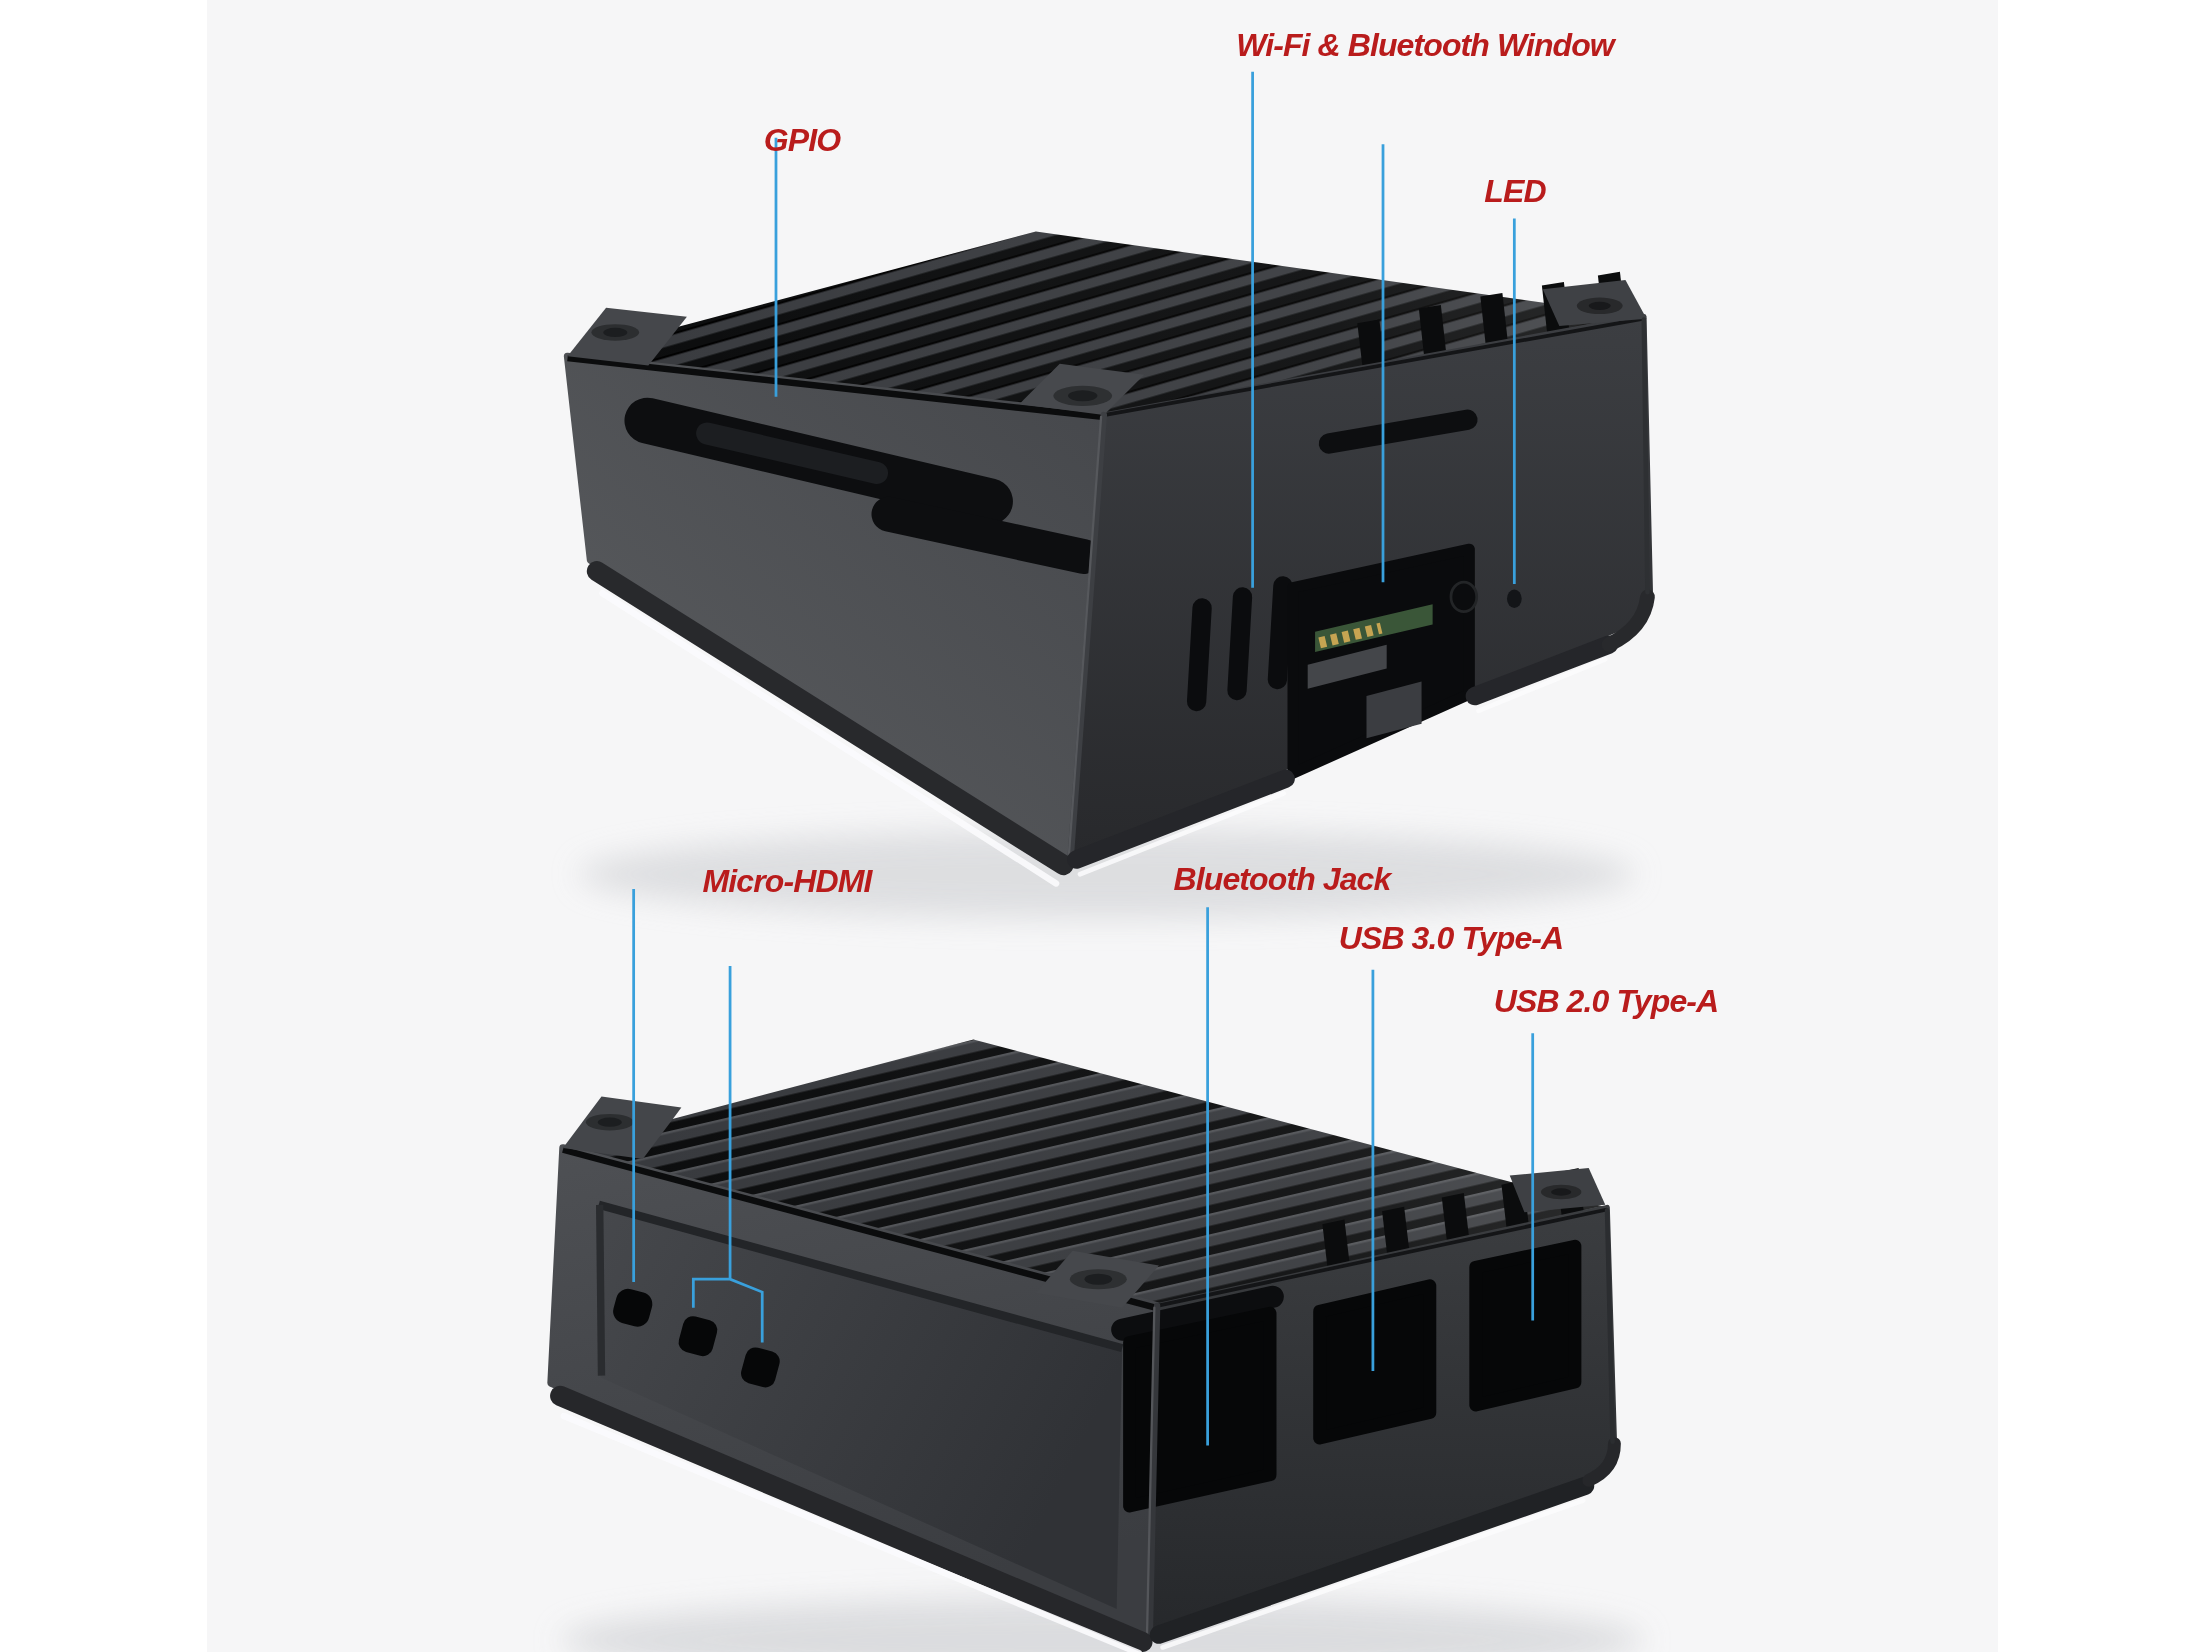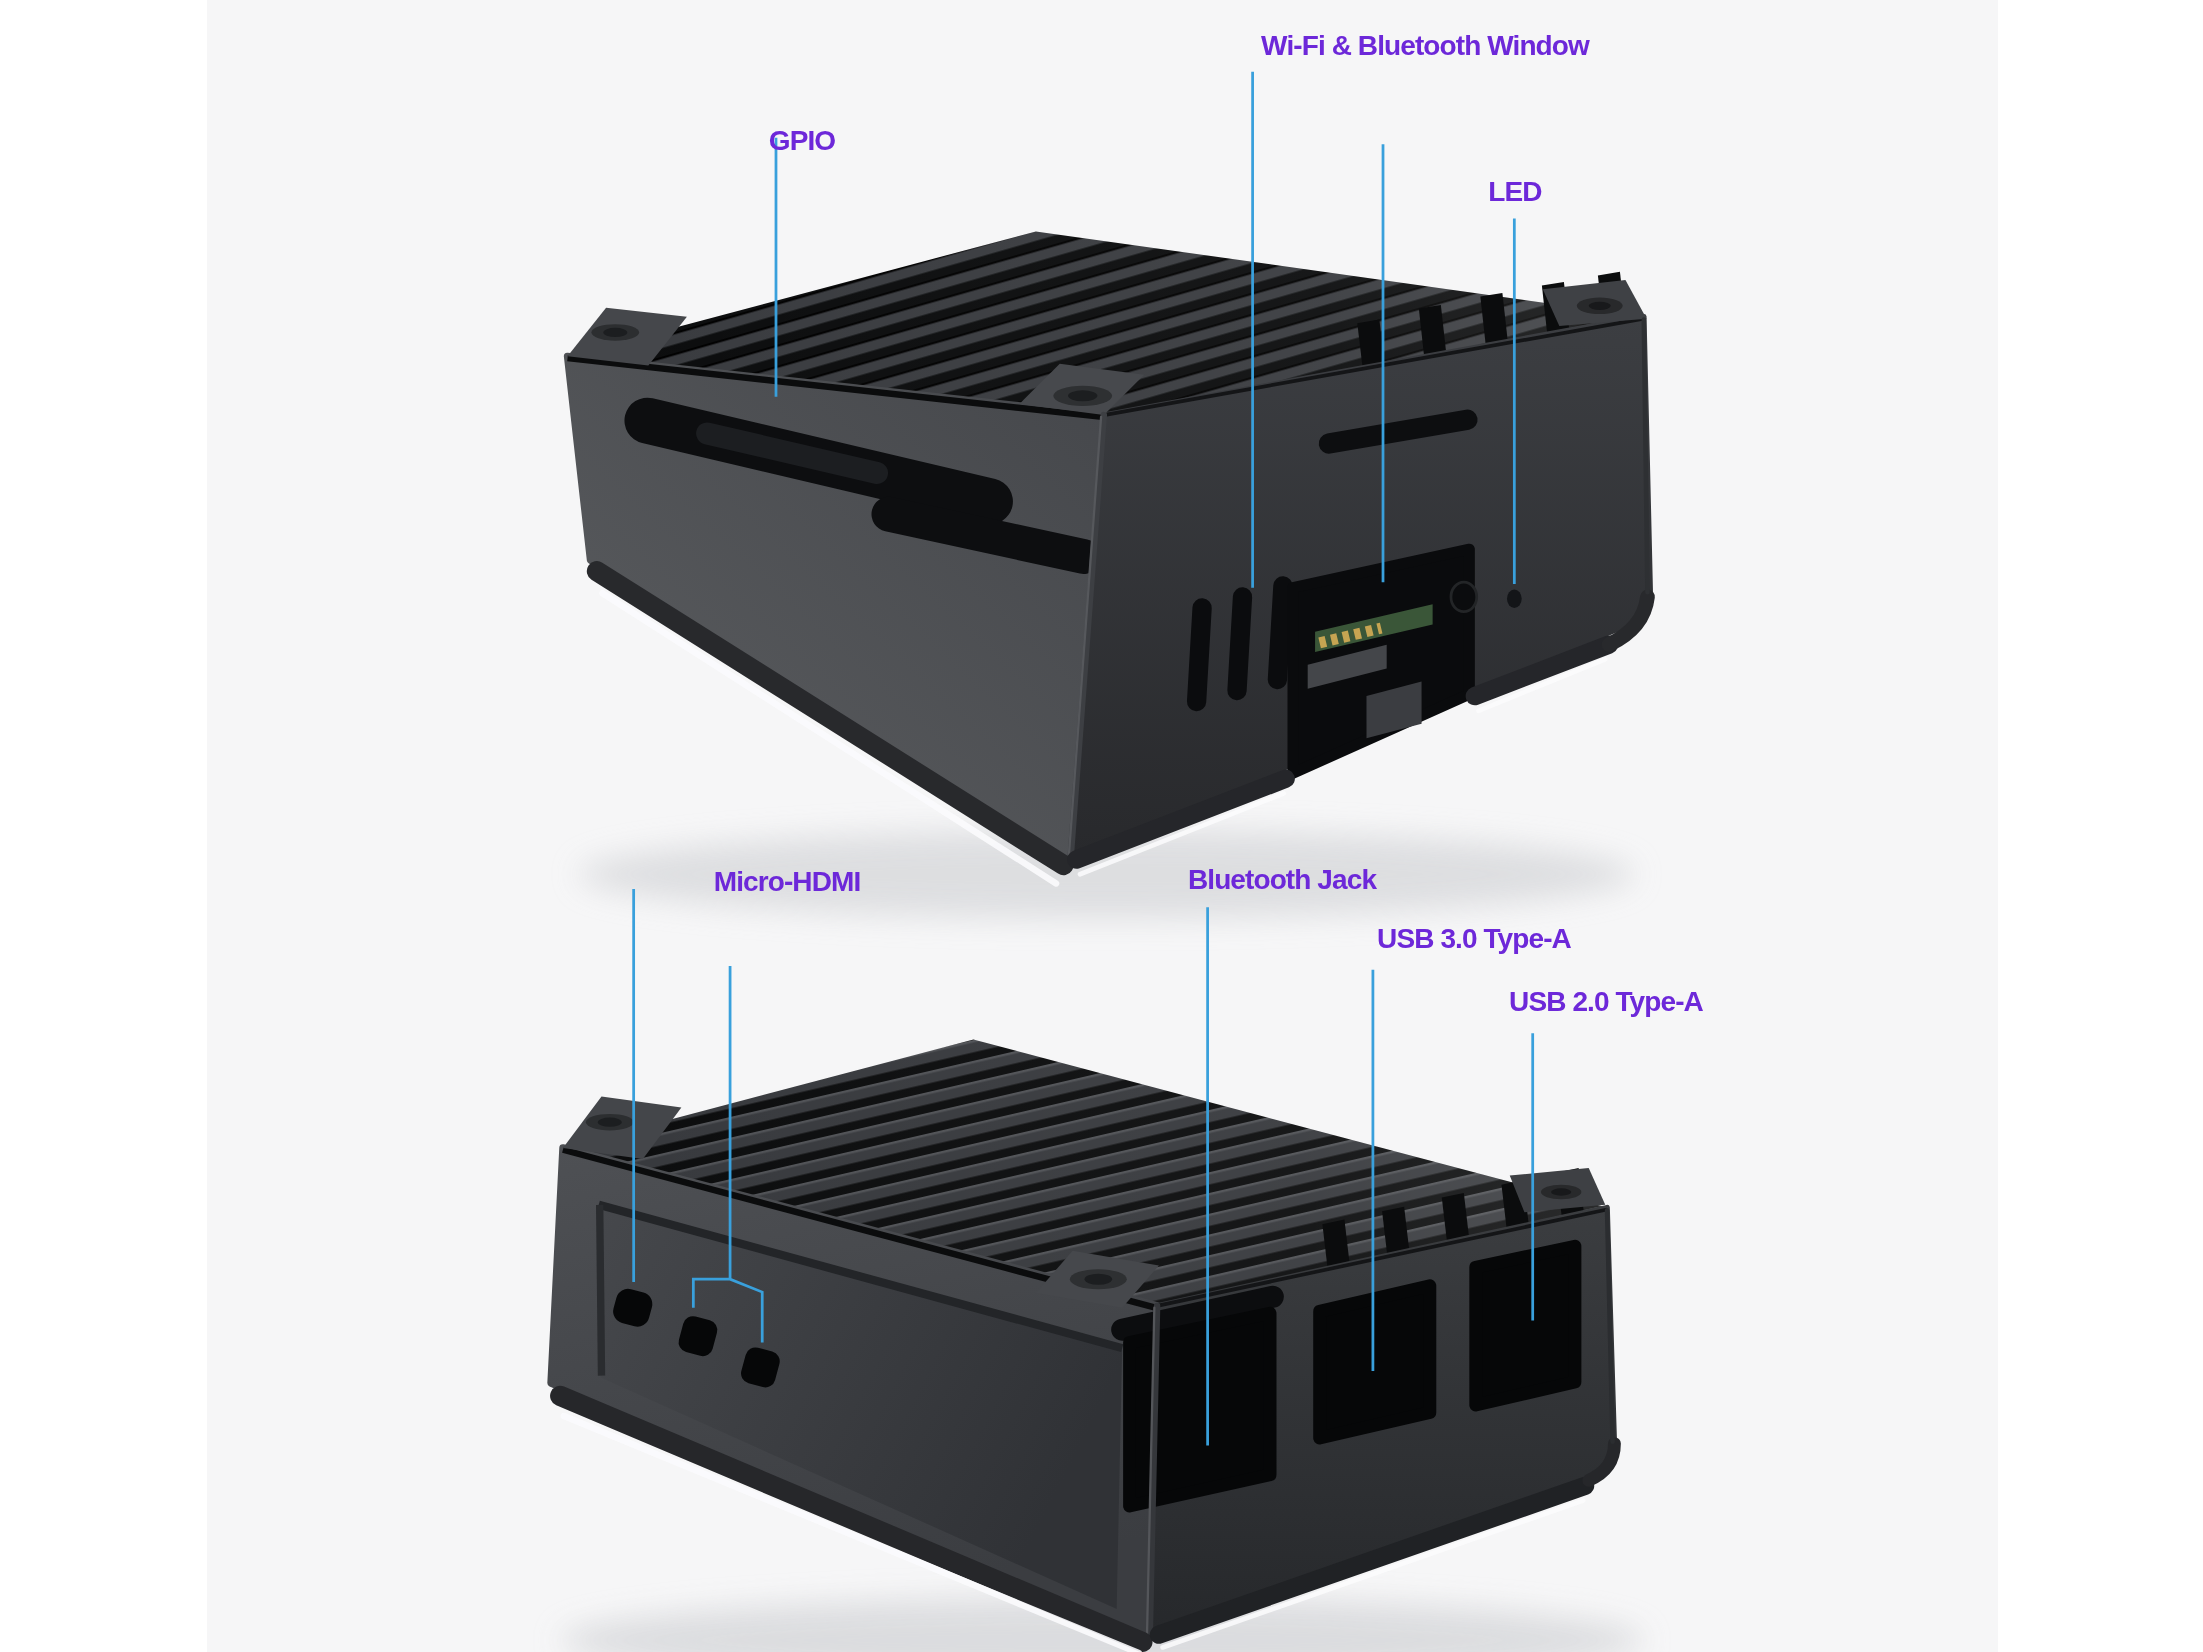--- a/index.html
+++ b/index.html
@@ -1,21 +1,21 @@
 <!DOCTYPE html>
 <html style="font-size:14.7px"><head>
 <meta charset="utf-8">
 <style>
   html,body{margin:0;padding:0;background:#ffffff;}
   .stage{position:relative;width:2204px;height:1653px;background:#ffffff;overflow:hidden;
          font-family:"Liberation Sans", sans-serif;}
   .photo-area{position:absolute;left:207px;top:0;width:1791px;height:1653px;background:#f6f6f7;}
   .render-svg{position:absolute;left:0;top:0;width:2204px;height:1653px;}
   .label{position:absolute;transform:translate(-50%,-50%);white-space:nowrap;
-         font-weight:700;font-size:28px;line-height:1.05;letter-spacing:-0.9px;color:#6d28d9;}
+         font-weight:700;font-size:32px;line-height:1.05;letter-spacing:-0.9px;color:#b91c1c;font-style:italic;}
 </style>
 </head>
 <body>
 
 <div class="stage">
   <div class="photo-area"></div>
 
   <svg class="render-svg" viewBox="0 0 2400 1800">
     <defs>
       <filter id="soft" x="-40%" y="-200%" width="180%" height="500%">
@@ -214,16 +214,16 @@
       <line x1="1495" y1="1056" x2="1495" y2="1493"></line>
       <line x1="1669" y1="1125" x2="1669" y2="1438"></line>
     </g>
   </svg>
 
   <div class="label" style="left:802px;top:105px;margin-top:36px;">GPIO</div>
   <div class="label" style="left:1425px;top:46px;">Wi-Fi &amp; Bluetooth Window</div>
   <div class="label" style="left:1515px;top:192px;">LED</div>
   <div class="label" style="left:787px;top:882px;">Micro-HDMI</div>
   <div class="label" style="left:1282px;top:880px;">Bluetooth Jack</div>
-  <div class="label" style="left:1451px;top:939px;margin-left:23px;">USB 3.0 Type-A</div>
+  <div class="label" style="left:1451px;top:939px;">USB 3.0 Type-A</div>
   <div class="label" style="left:1606px;top:1002px;">USB 2.0 Type-A</div>
 </div>
 
 
 </body></html>

